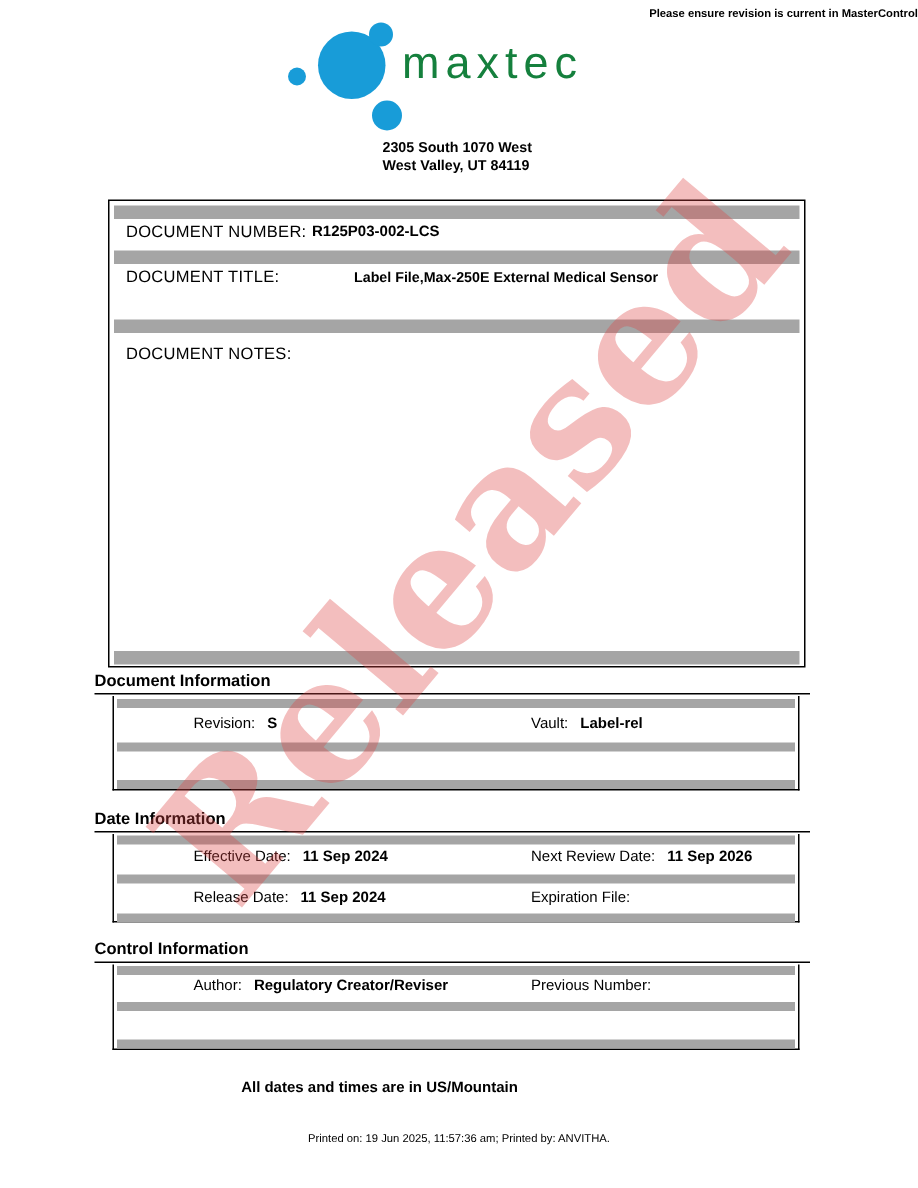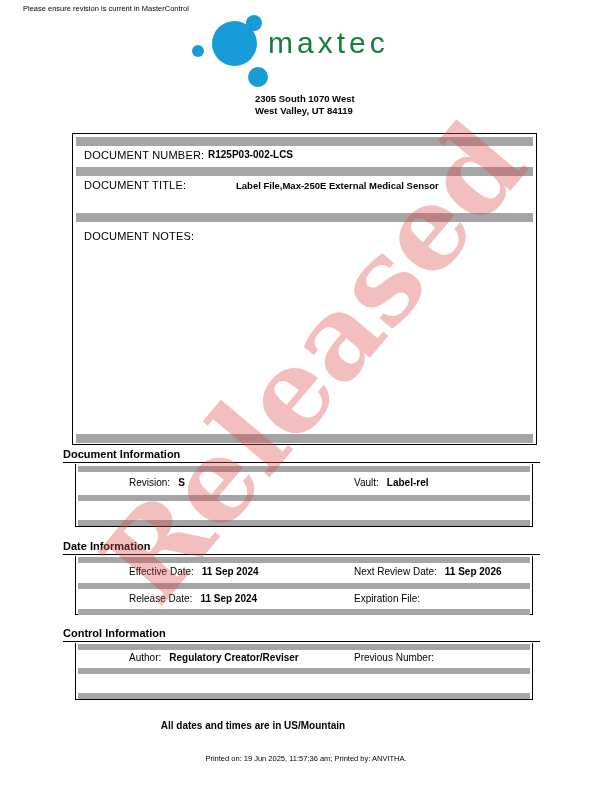--- a/index.html
+++ b/index.html
@@ -8,21 +8,21 @@
     position: relative;
     width: 612px; height: 792px;
     background: #ffffff;
     font-family: "Liberation Sans", sans-serif;
     color: #000;
     overflow: hidden;
     margin: 0 auto;
   }
   .notice {
     position: absolute; top: 4px; left: 0; width: 100%;
-    text-align: left; font-size: 7.5px; font-weight: normal; padding-left: 23px;
+    text-align: right; font-size: 7.5px; font-weight: bold; padding-left: 23px;
   }
   .logo-circle { position: absolute; border-radius: 50%; background: #189CD8; }
   .c-big    { left: 212px; top: 21px; width: 45px; height: 45px; }
   .c-top    { left: 246px; top: 15px; width: 16px; height: 16px; }
   .c-left   { left: 192px; top: 45px; width: 12px; height: 12px; }
   .c-bottom { left: 248px; top: 67px; width: 20px; height: 20px; }
   .wordmark {
     position: absolute; left: 268px; top: 24px;
     font-size: 30px; line-height: 38px; letter-spacing: 4px;
     font-weight: normal; color: #15803d;

